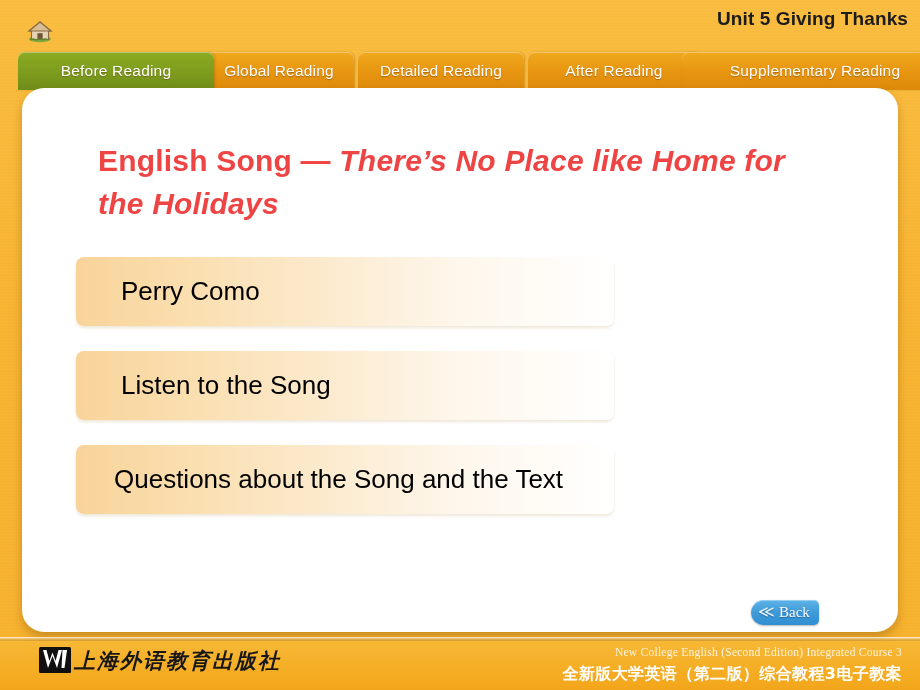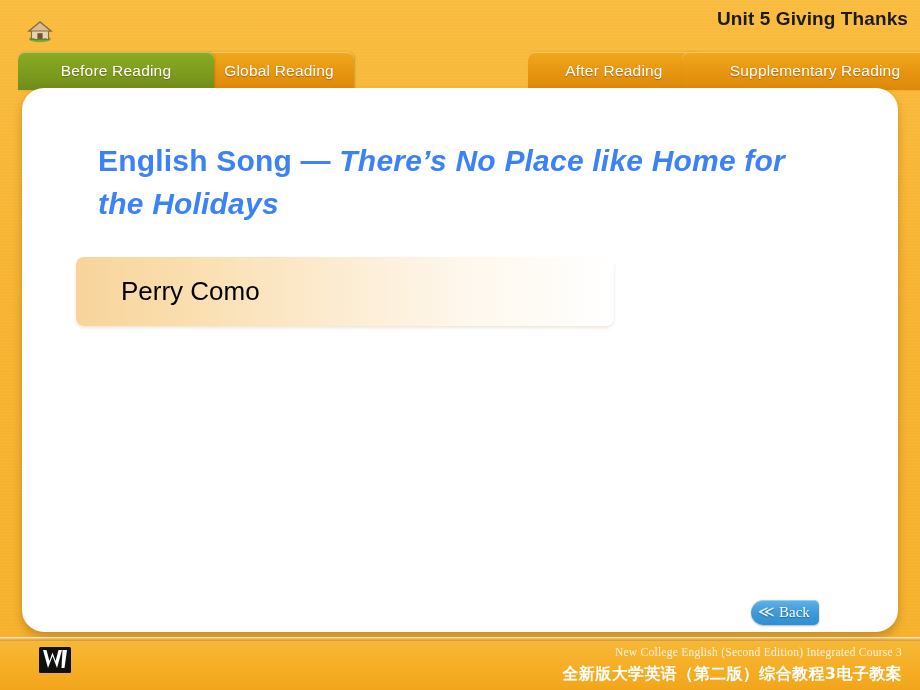--- a/index.html
+++ b/index.html
@@ -107,21 +107,21 @@
     overflow: hidden;
   }
 
   .slide-title {
     position: absolute;
     left: 76px;
     top: 52px;
     width: 700px;
     font-size: 30px;
     font-weight: bold;
-    color: #3b82f6;
+    color: #ef4444;
     line-height: 1.42;
     letter-spacing: 0.2px;
   }
   .slide-title .song-name {
     font-style: italic;
   }
 
   
   .menu-btn {
     position: absolute;
@@ -260,52 +260,60 @@
         <path d="M4 21 q3 -2.2 6 0 q3 -2.2 6 0 q3 -2.2 6 0" fill="none" stroke="#5f8a28" stroke-width="1.1"></path>
       </svg>
     </div>
 
     <div class="unit-title">Unit 5 Giving Thanks</div>
   </div>
 
   <div class="tabs">
     <div class="tab inactive" style="left:204px; width:150px;">Global Reading</div>
     <div class="tab active" style="left:18px;  width:196px;">Before Reading</div>
+    <div class="tab inactive" style="left:358px; width:166px;">Detailed Reading</div>
     <div class="tab inactive" style="left:528px; width:172px;">After Reading</div>
     <div class="tab inactive" style="left:682px; width:266px;">Supplementary Reading</div>
   </div>
 
   <div class="panel">
 
     <div class="slide-title"><span>English Song — </span><span class="song-name">There’s No Place like Home for the Holidays</span></div>
 
     <div class="menu-btn b0">
       <span class="label">Perry Como</span>
     </div>
 
-
+    <div class="menu-btn b1">
+      <span class="label">Listen to the Song</span>
+    </div>
+
+    <div class="menu-btn b2">
+      <span class="label">Questions about the Song and the Text</span>
+    </div>
 
     <div class="back-btn">
       <span class="chev">≪</span>
       <span class="btxt">Back</span>
     </div>
   </div>
 
   <div class="footer-divider"></div>
 
   <div class="footer">
 
     <div class="press-logo">
       <svg width="34" height="30" viewBox="0 0 34 30" aria-hidden="true">
         <rect x="1" y="1" width="32" height="26" rx="1.5" fill="#101010"></rect>
         <path d="M5 4 L10 22 L14.5 10 L19 22 L24 4 L20.5 4 L17.6 15 L14.5 6.5 L11.4 15 L8.5 4 Z" fill="#ffffff"></path>
         <path d="M24.5 4 L29 4 L26.5 22 L23.5 22 Z" fill="#ffffff"></path>
         <circle cx="31" cy="25" r="2" fill="#101010"></circle>
       </svg>
     </div>
 
+    <div class="press-name">上海外语教育出版社</div>
 
     <div class="course-en">New College English (Second Edition) Integrated Course 3</div>
 
     <div class="course-cn">全新版大学英语（第二版）综合教程3电子教案</div>
   </div>
 
 </div>
 
 </body></html>

